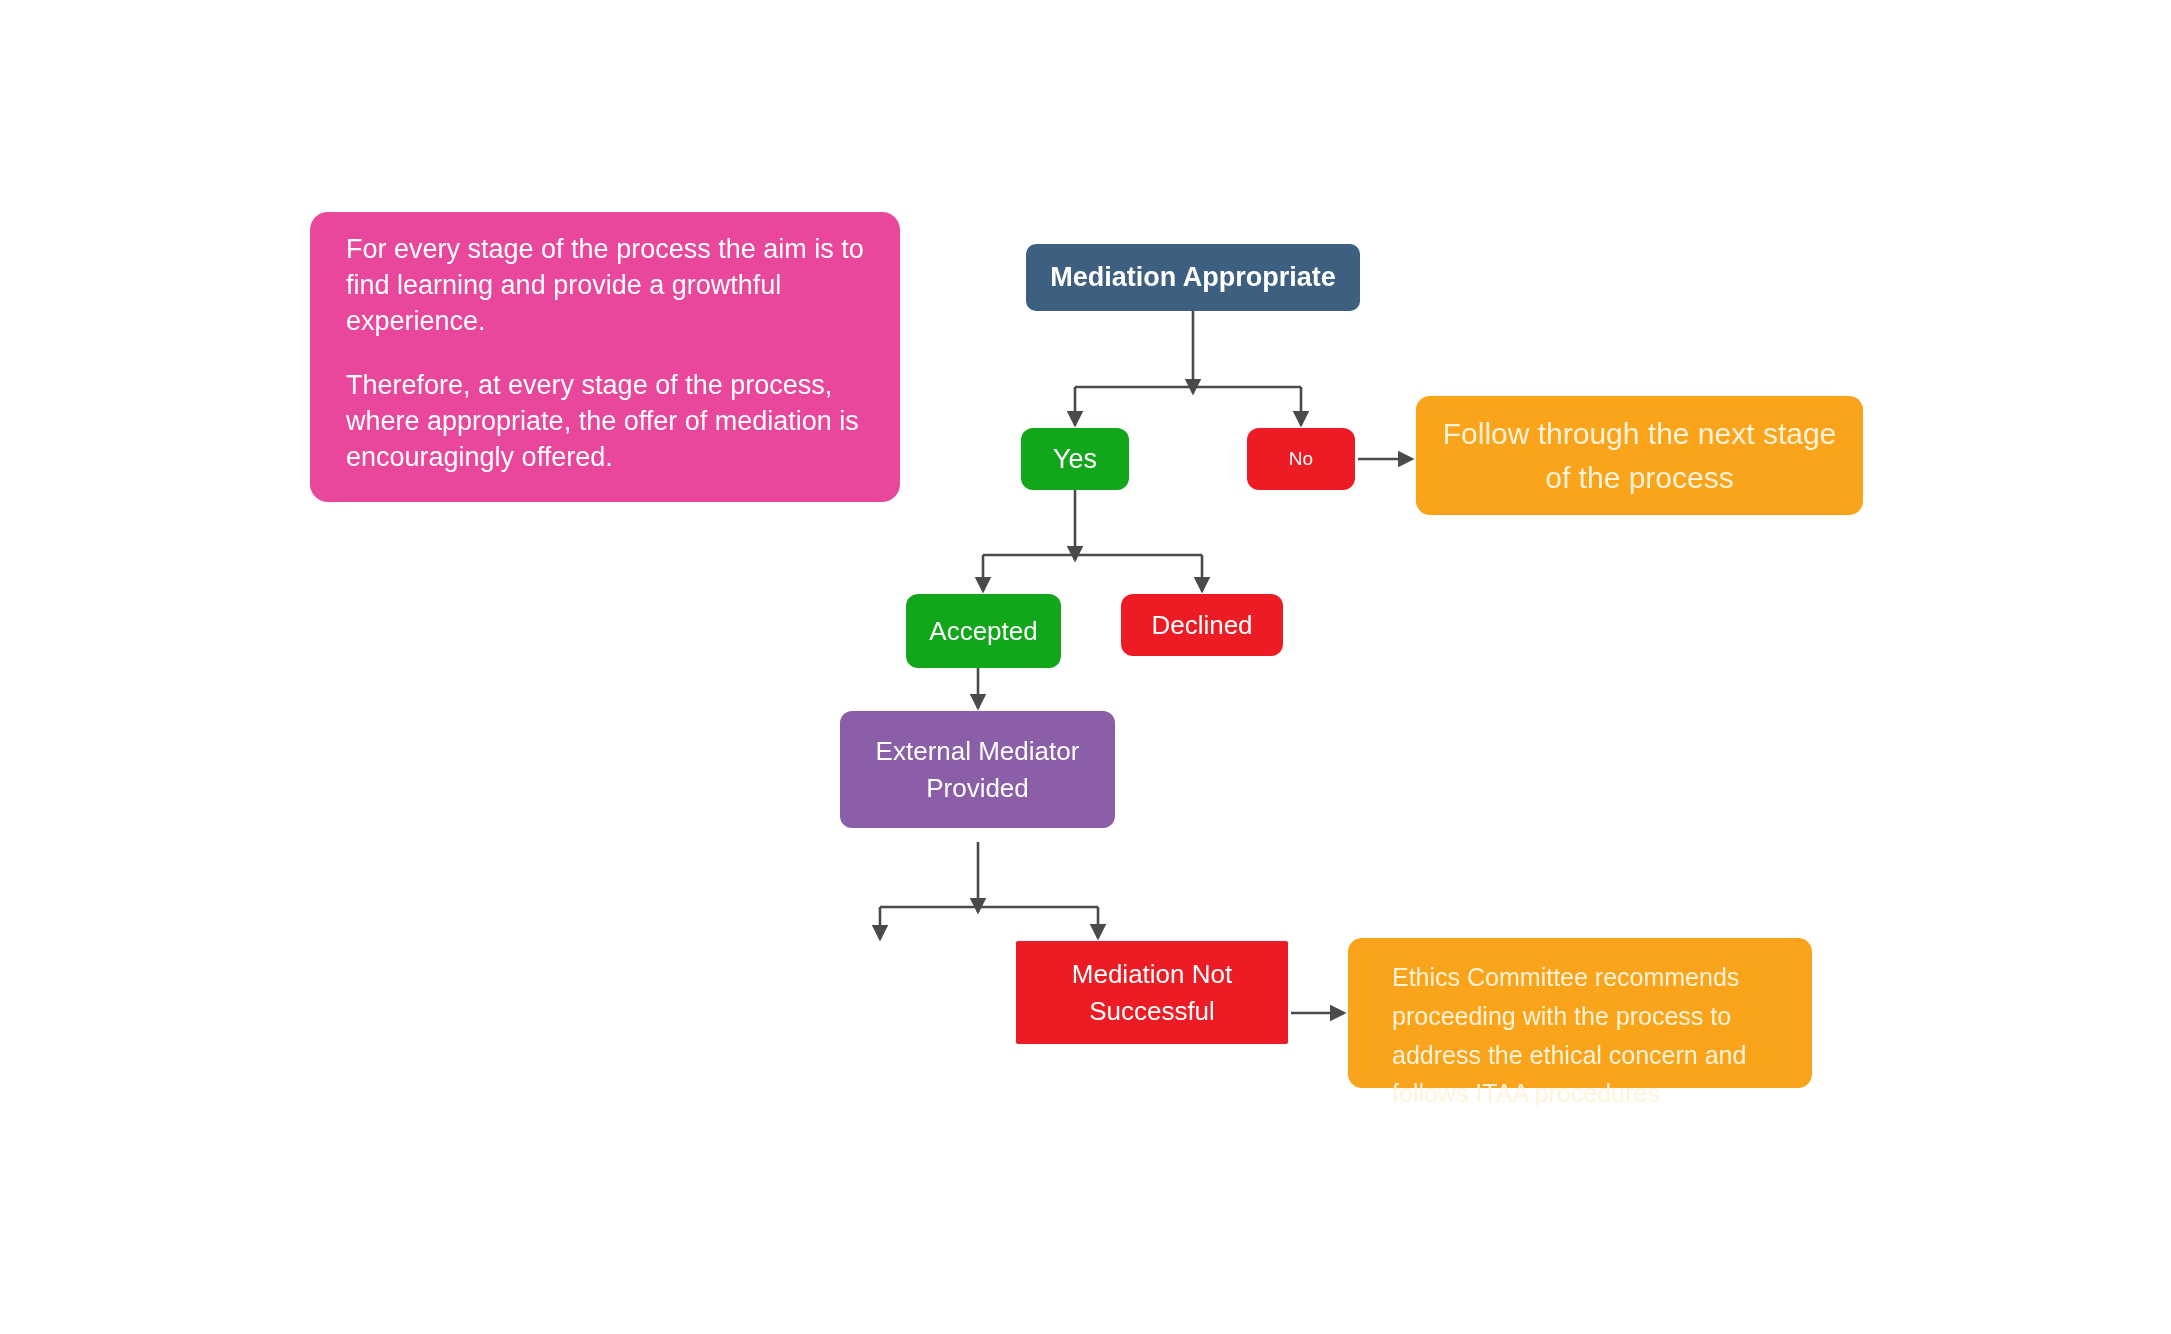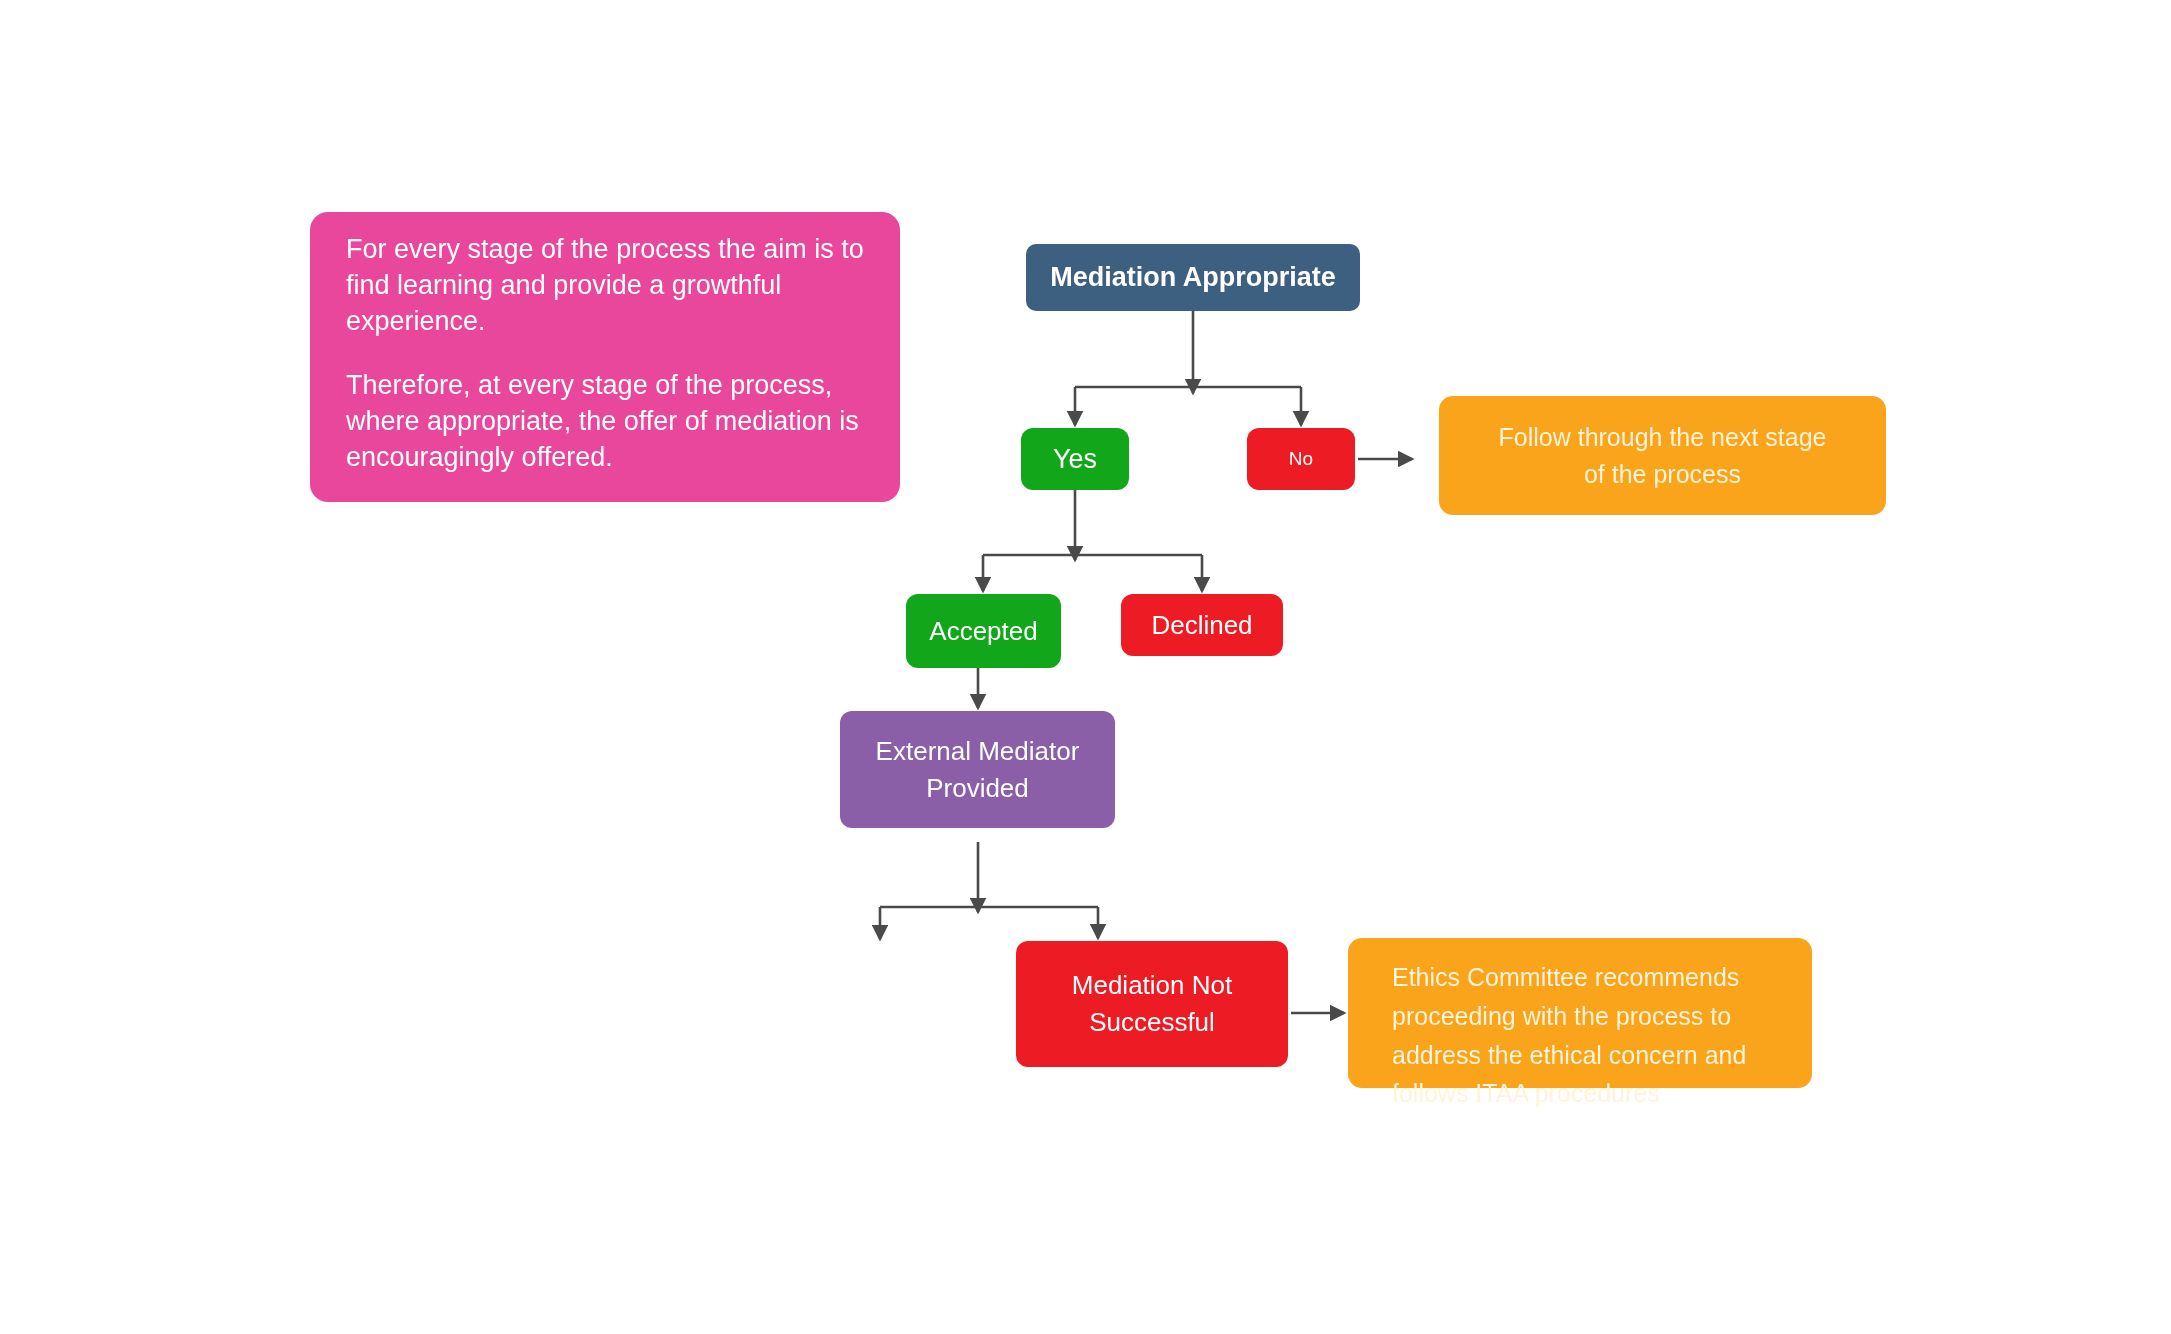--- a/index.html
+++ b/index.html
@@ -61,25 +61,24 @@
   }
   #node-no {
     left: 1247px; top: 428px; width: 108px; height: 62px;
     background: #ED1C24;
     font-size: 19px;
     border-radius: 12px;
   }
   #node-follow-through {
     left: 1416px; top: 396px; width: 447px; height: 119px;
     background: #FAA41C;
-    font-size: 25px;
+    font-size: 30px;
     color: #FFF3DA;
     border-radius: 14px;
     line-height: 1.45;
-    margin-left: 23px;
   }
   #node-accepted {
     left: 906px; top: 594px; width: 155px; height: 74px;
     background: #12A71A;
     font-size: 26px;
     border-radius: 12px;
   }
   #node-declined {
     left: 1121px; top: 594px; width: 162px; height: 62px;
     background: #ED1C24;
@@ -93,24 +92,24 @@
     border-radius: 12px;
     line-height: 1.42;
   }
   #node-issue-resolved {
     left: 761px; top: 942px; width: 225px; height: 67px;
     background: #12A71A;
     font-size: 26px;
     border-radius: 14px;
   }
   #node-mediation-not-successful {
-    left: 1016px; top: 941px; width: 272px; height: 126px;
+    left: 1016px; top: 941px; width: 272px; height: 103px;
     background: #ED1C24;
     font-size: 26px;
-    border-radius: 12px;
+    border-radius: 2px;
     line-height: 1.42;
   }
   #node-ethics-committee {
     left: 1348px; top: 938px; width: 464px; height: 150px;
     background: #FAA41C;
     color: #FFF3DA;
     font-size: 25px;
     border-radius: 14px;
     align-items: flex-start;
     justify-content: flex-start;

